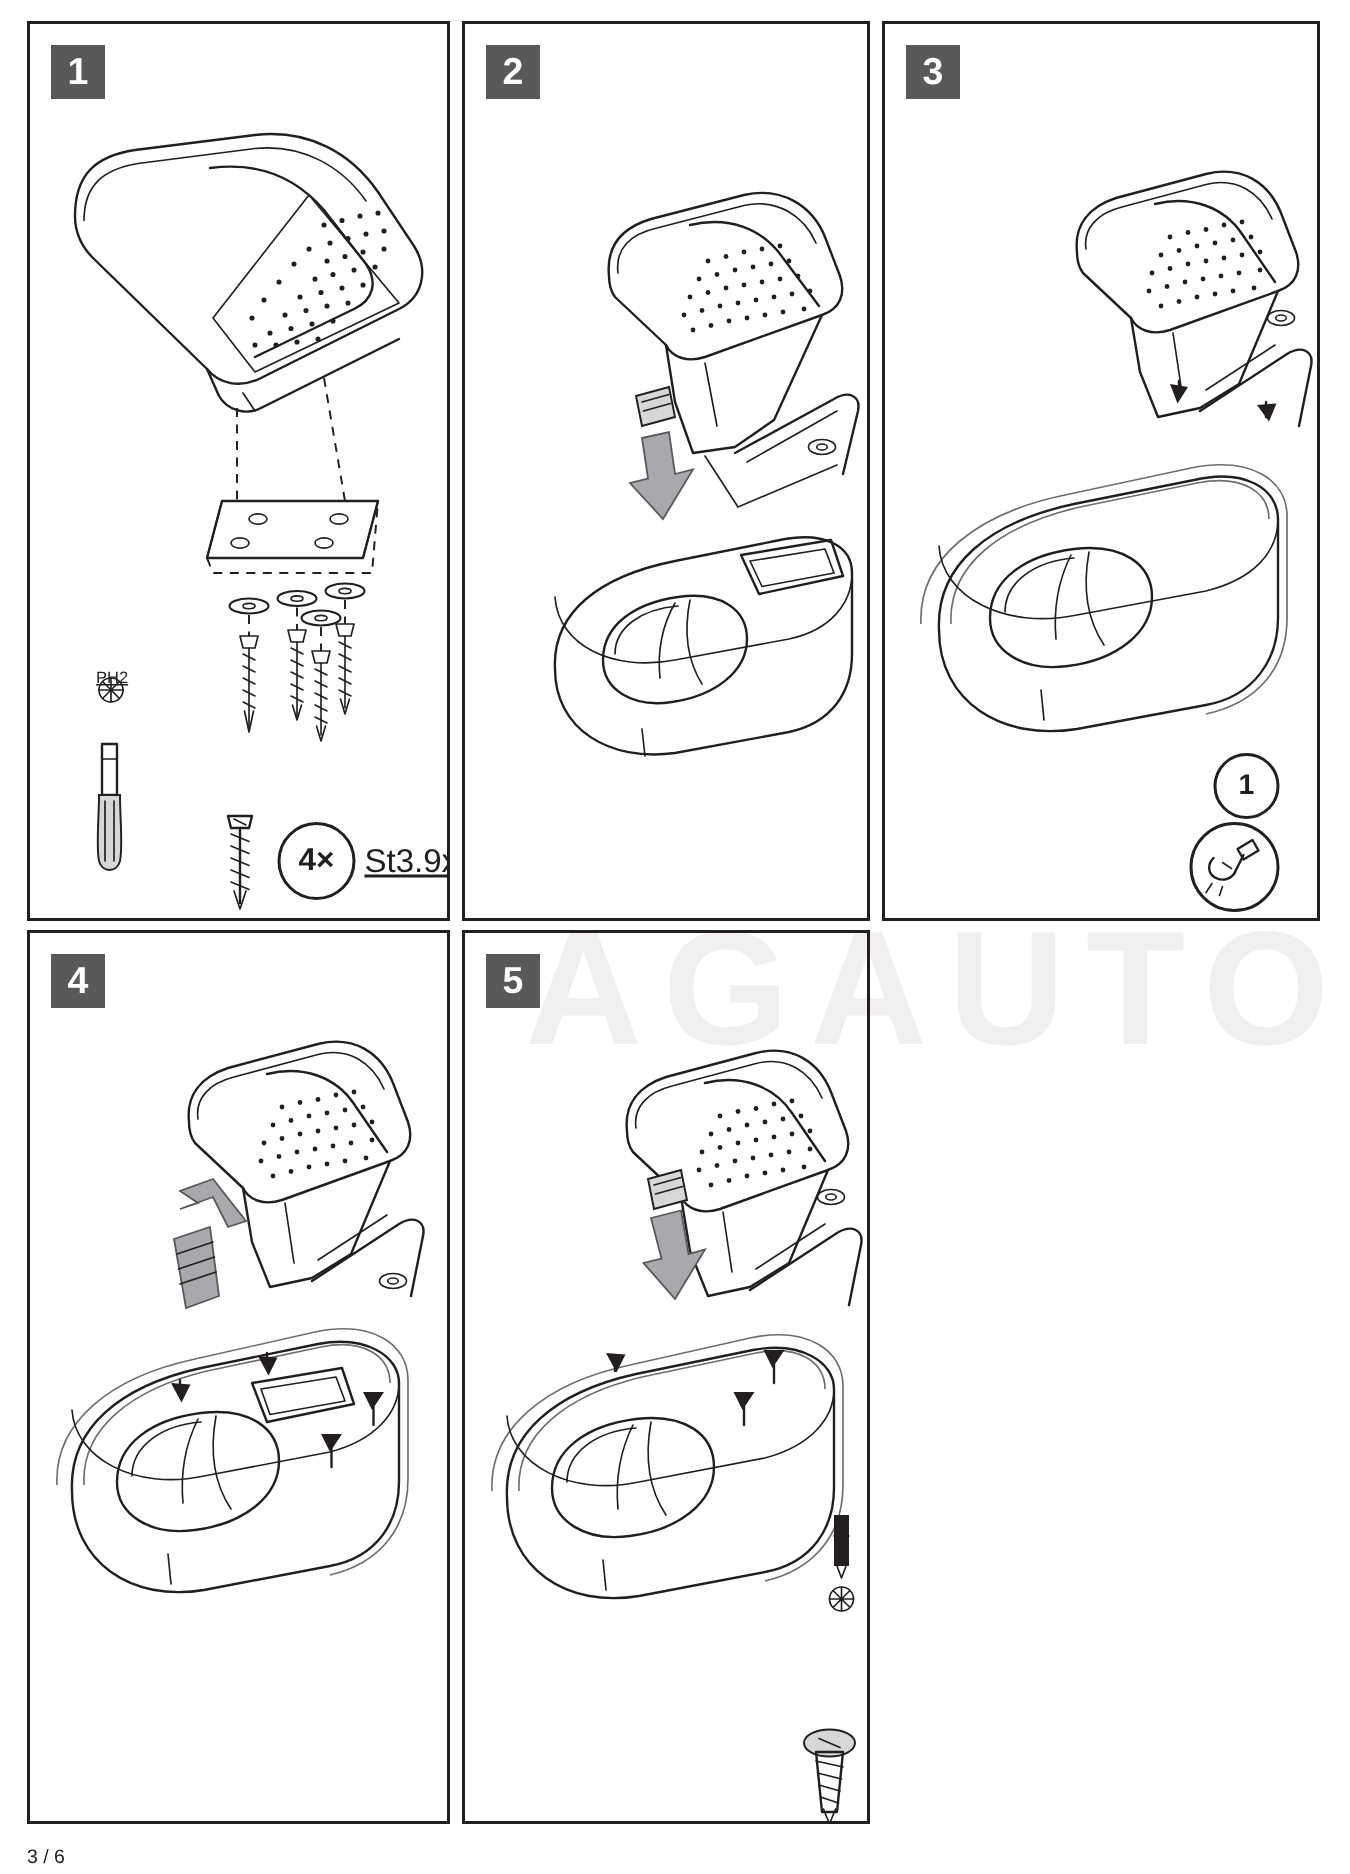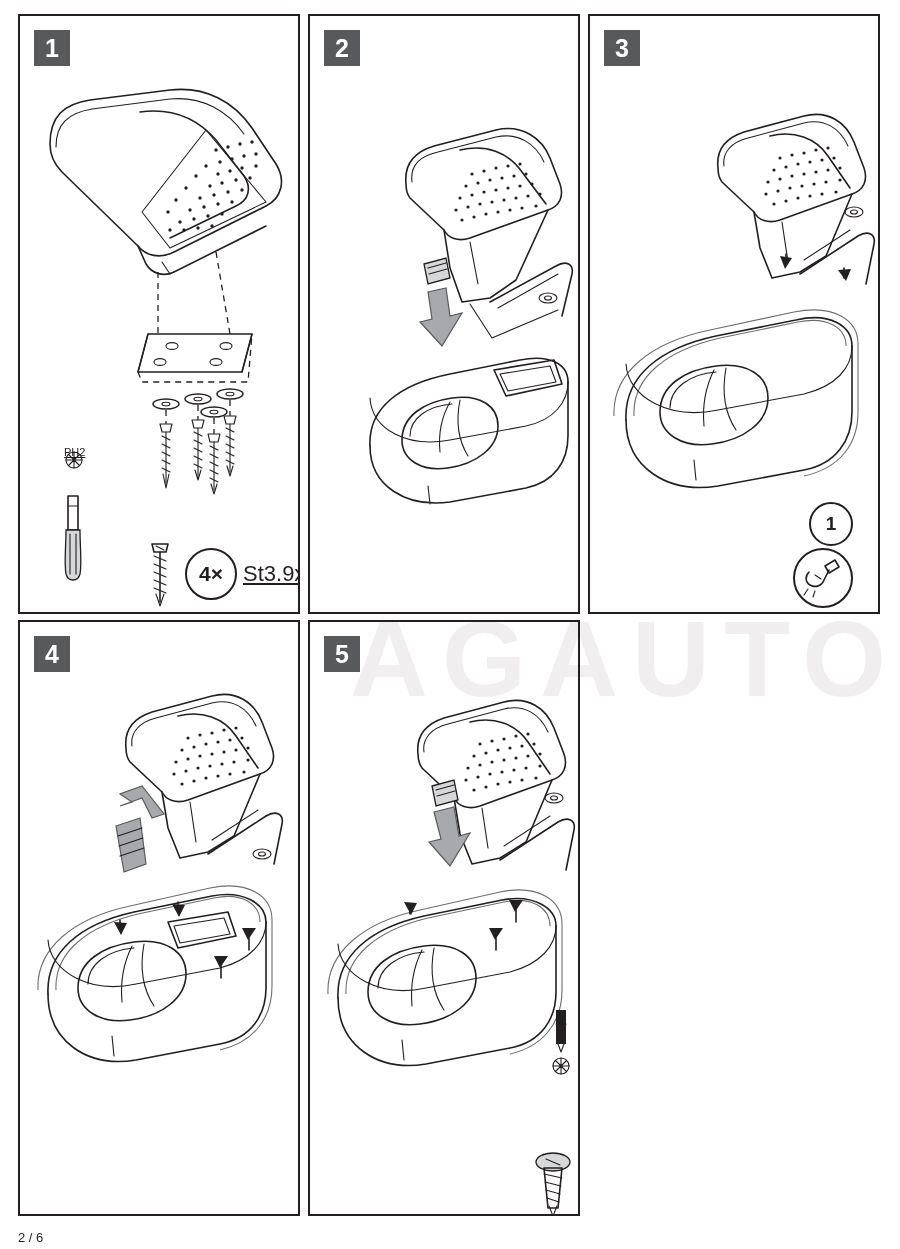--- a/index.html
+++ b/index.html
@@ -559,15 +559,15 @@
 
       <ellipse class="fill-gray" cx="243" cy="540" rx="17" ry="9"></ellipse>
       <path class="ln-thin" d="M236 537 L250 543"></path>
       <path class="ln" d="M234 546 L252 546 L248 586 L238 586 Z"></path>
       <path class="ln-thin" d="M234 552 l18 4 M235 560 l16 4 M236 568 l14 4 M237 576 l12 4"></path>
       <path class="ln-thin" d="M239 584 L243 594 L247 584"></path>
     </svg>
 
   </div>
 
-  <div class="footer">2 / 6</div>
+  <div class="footer">3 / 6</div>
 
 </div>
 
 </body></html>

